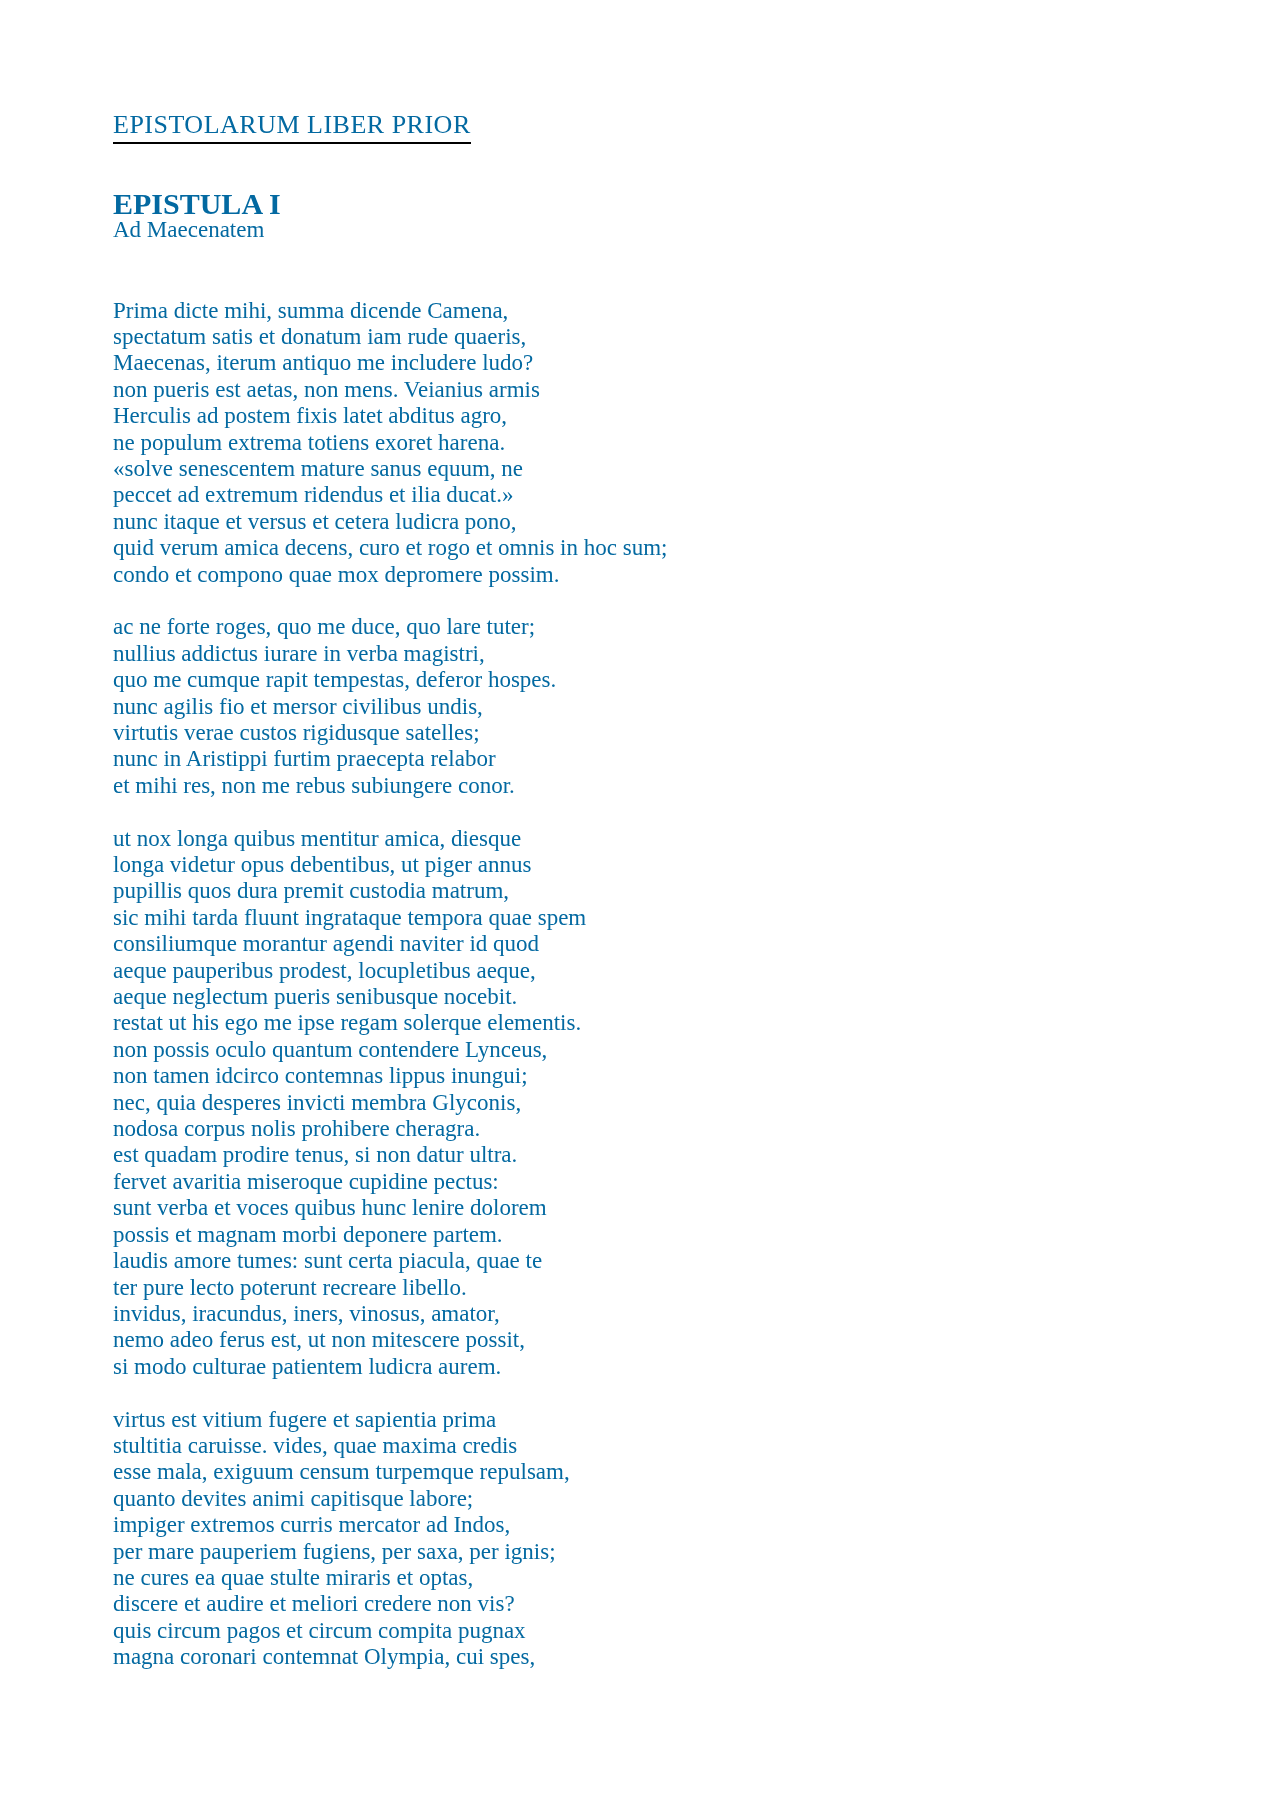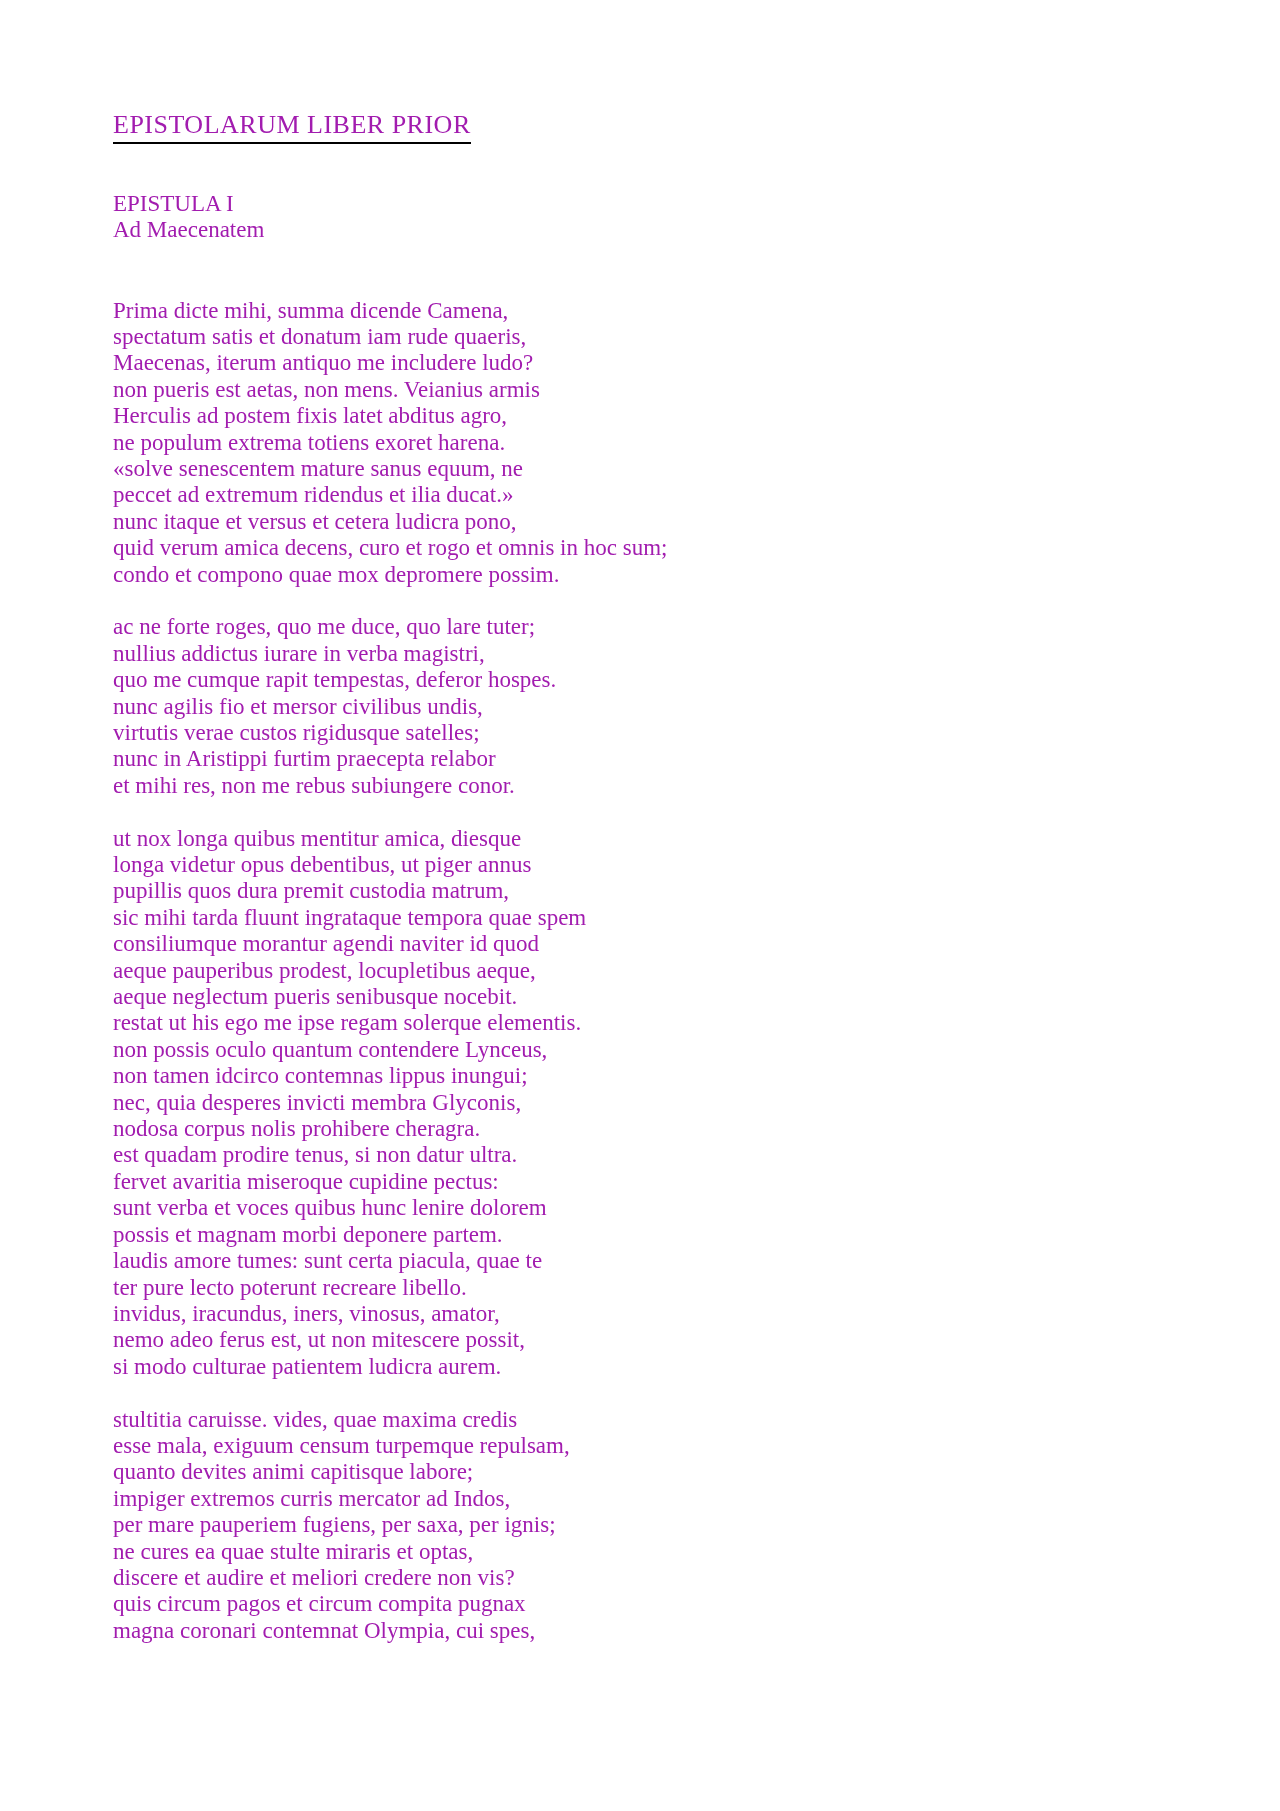--- a/index.html
+++ b/index.html
@@ -32,22 +32,22 @@
   }
   .heading-block {
     position: absolute;
     left: 113px;
     top: 191px;
     font-size: 23px;
     line-height: 26.4px;
     white-space: nowrap;
   }
   .epistle-heading {
-    font-size: 23px;
-    font-weight: normal;
+    font-size: 30px;
+    font-weight: bold;
     line-height: 26.4px;
   }
   .dedication {
     font-weight: normal;
   }
   .poem {
     position: absolute;
     left: 113px;
     top: 274.5px;
     font-size: 23px;
@@ -55,21 +55,21 @@
     white-space: nowrap;
     margin-top: 23px;
   }
   .stanza + .stanza {
     margin-top: 26.4px;
   }
 </style>
 </head>
 <body>
 
-<div class="page" style="background: rgb(255, 255, 255); color: #a21caf; padding-left: 10px;">
+<div class="page" style="background: rgb(255, 255, 255); color: #0369a1; padding-left: 10px;">
   <h1 class="book-title"><span class="underlined">EPISTOLARUM LIBER PRIOR</span></h1>
 
   <div class="heading-block">
     <div class="epistle-heading">EPISTULA I</div>
     <div class="dedication">Ad Maecenatem</div>
   </div>
 
   <div class="poem" id="poem">
       <div class="stanza">
         <div class="line">Prima dicte mihi, summa dicende Camena,</div>
@@ -110,20 +110,21 @@
         <div class="line">fervet avaritia miseroque cupidine pectus:</div>
         <div class="line">sunt verba et voces quibus hunc lenire dolorem</div>
         <div class="line">possis et magnam morbi deponere partem.</div>
         <div class="line">laudis amore tumes: sunt certa piacula, quae te</div>
         <div class="line">ter pure lecto poterunt recreare libello.</div>
         <div class="line">invidus, iracundus, iners, vinosus, amator,</div>
         <div class="line">nemo adeo ferus est, ut non mitescere possit,</div>
         <div class="line">si modo culturae patientem ludicra aurem.</div>
       </div>
       <div class="stanza">
+        <div class="line">virtus est vitium fugere et sapientia prima</div>
         <div class="line">stultitia caruisse. vides, quae maxima credis</div>
         <div class="line">esse mala, exiguum censum turpemque repulsam,</div>
         <div class="line">quanto devites animi capitisque labore;</div>
         <div class="line">impiger extremos curris mercator ad Indos,</div>
         <div class="line">per mare pauperiem fugiens, per saxa, per ignis;</div>
         <div class="line">ne cures ea quae stulte miraris et optas,</div>
         <div class="line">discere et audire et meliori credere non vis?</div>
         <div class="line">quis circum pagos et circum compita pugnax</div>
         <div class="line">magna coronari contemnat Olympia, cui spes,</div>
       </div>

